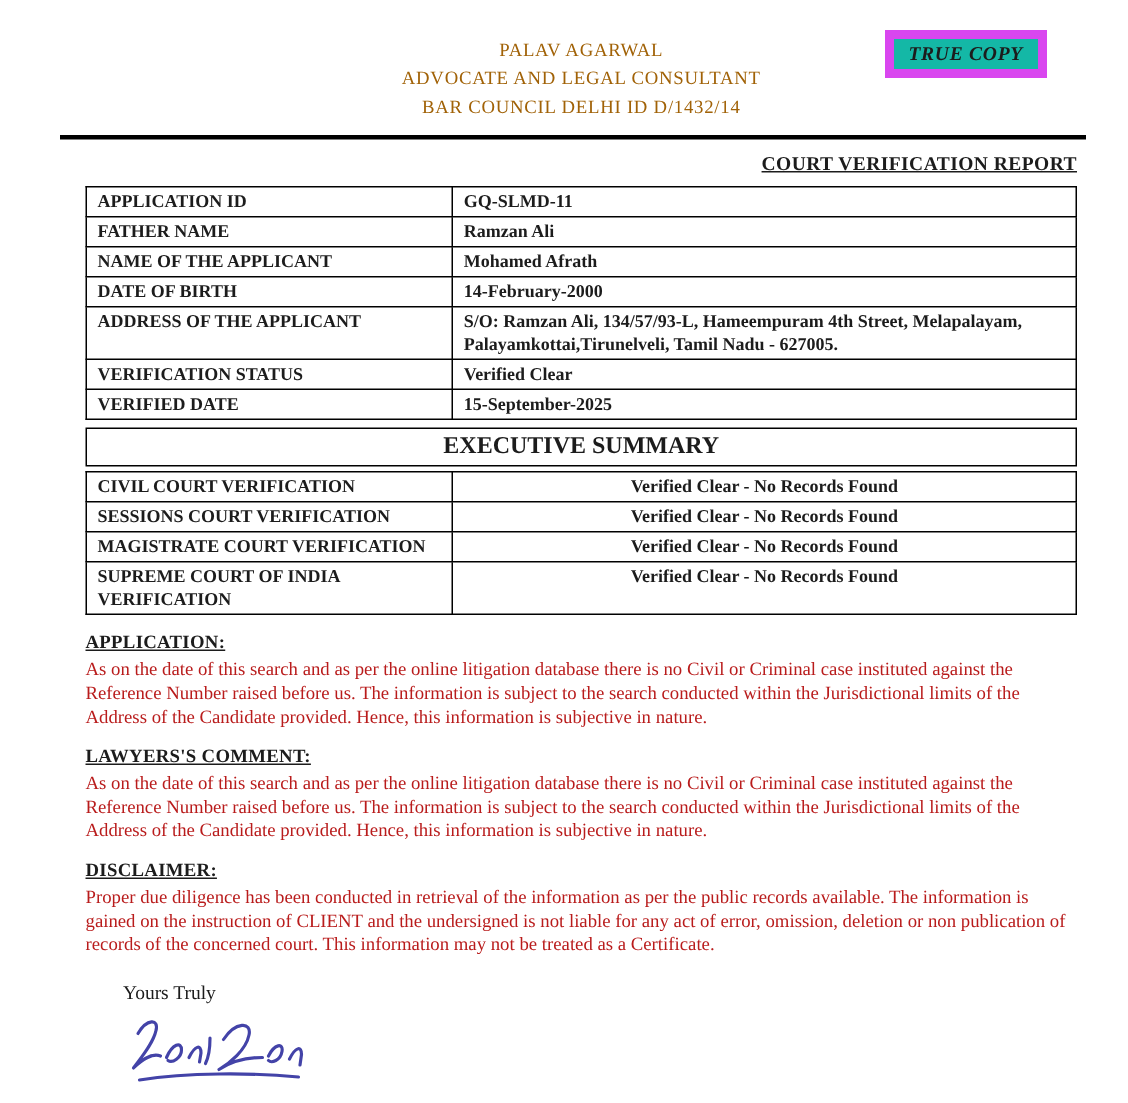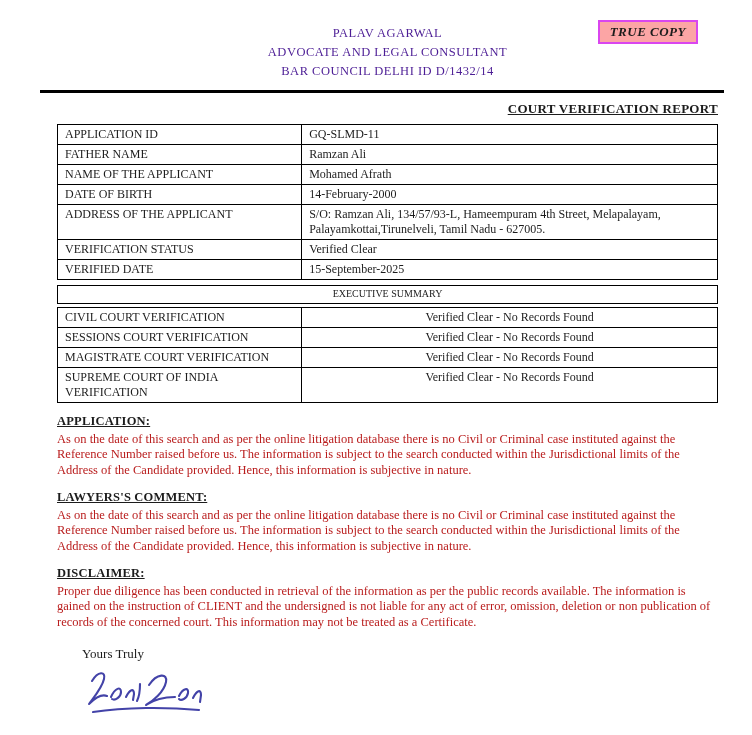--- a/index.html
+++ b/index.html
@@ -8,47 +8,47 @@
     width:752px; height:735px;
     font-family:"Liberation Serif", serif;
     color:#1c1c1c;
     position:relative;
     overflow:hidden;
   }
   .page { padding:24px 34px 0 57px; }
 
   .stamp {
     position:absolute; top:20px; right:54px;
-    border:2px solid #d946ef;
+    border:6px solid #d946ef;
     padding:2px 10px;
     font-size:13px; font-weight:bold; font-style:italic;
     letter-spacing:.5px;
-    background:#fca5a5;
+    background:#14b8a6;
   }
 
-  .header { text-align:center; line-height:1.5; font-size:12.5px; color:#4c1d95; letter-spacing:.5px; }
+  .header { text-align:center; line-height:1.5; font-size:12.5px; color:#a16207; letter-spacing:.5px; }
 
   .rule { border-top:3px solid #000; margin:10px 0 0 -17px; width:calc(100% + 23px); }
 
   .title {
     text-align:right; font-weight:bold; font-size:13px;
     text-decoration:underline; margin:8px 0 7px; letter-spacing:.3px;
   }
 
   table { border-collapse:collapse; width:100%; }
   td {
     border:1.4px solid #000;
-    font-size:12px; font-weight:normal;
+    font-size:12px; font-weight:bold;
     padding:2px 7px; vertical-align:top; line-height:1.25;margin-top:36px;
   }
   .details td.lbl { width:37%; }
 
   .exec-head {
     border:1.4px solid #000; text-align:center;
-    font-weight:normal; font-size:10px; padding:2px;
+    font-weight:bold; font-size:16px; padding:2px;
     margin-top:5px; line-height:1.25;
   }
   .exec { margin-top:3px; }
   .exec td.val { text-align:center; }
 
   .section { margin-top:11px; }
   .section h3 {
     font-size:12.5px; font-weight:bold;
     text-decoration:underline; margin-bottom:3px; letter-spacing:.2px;
   }

